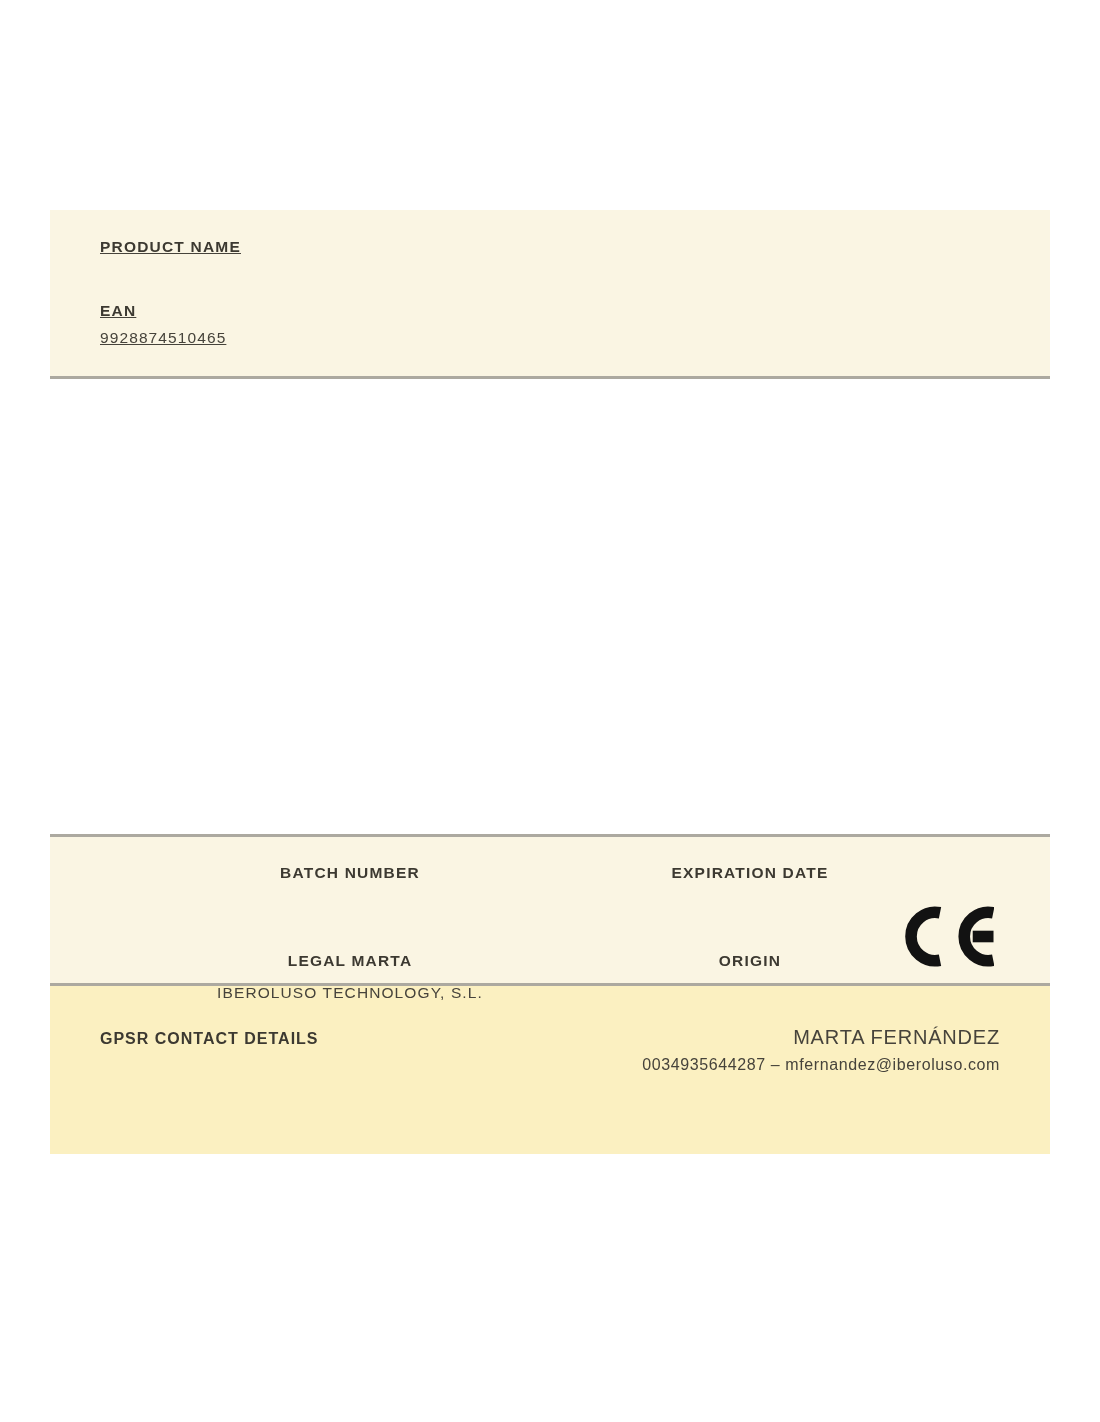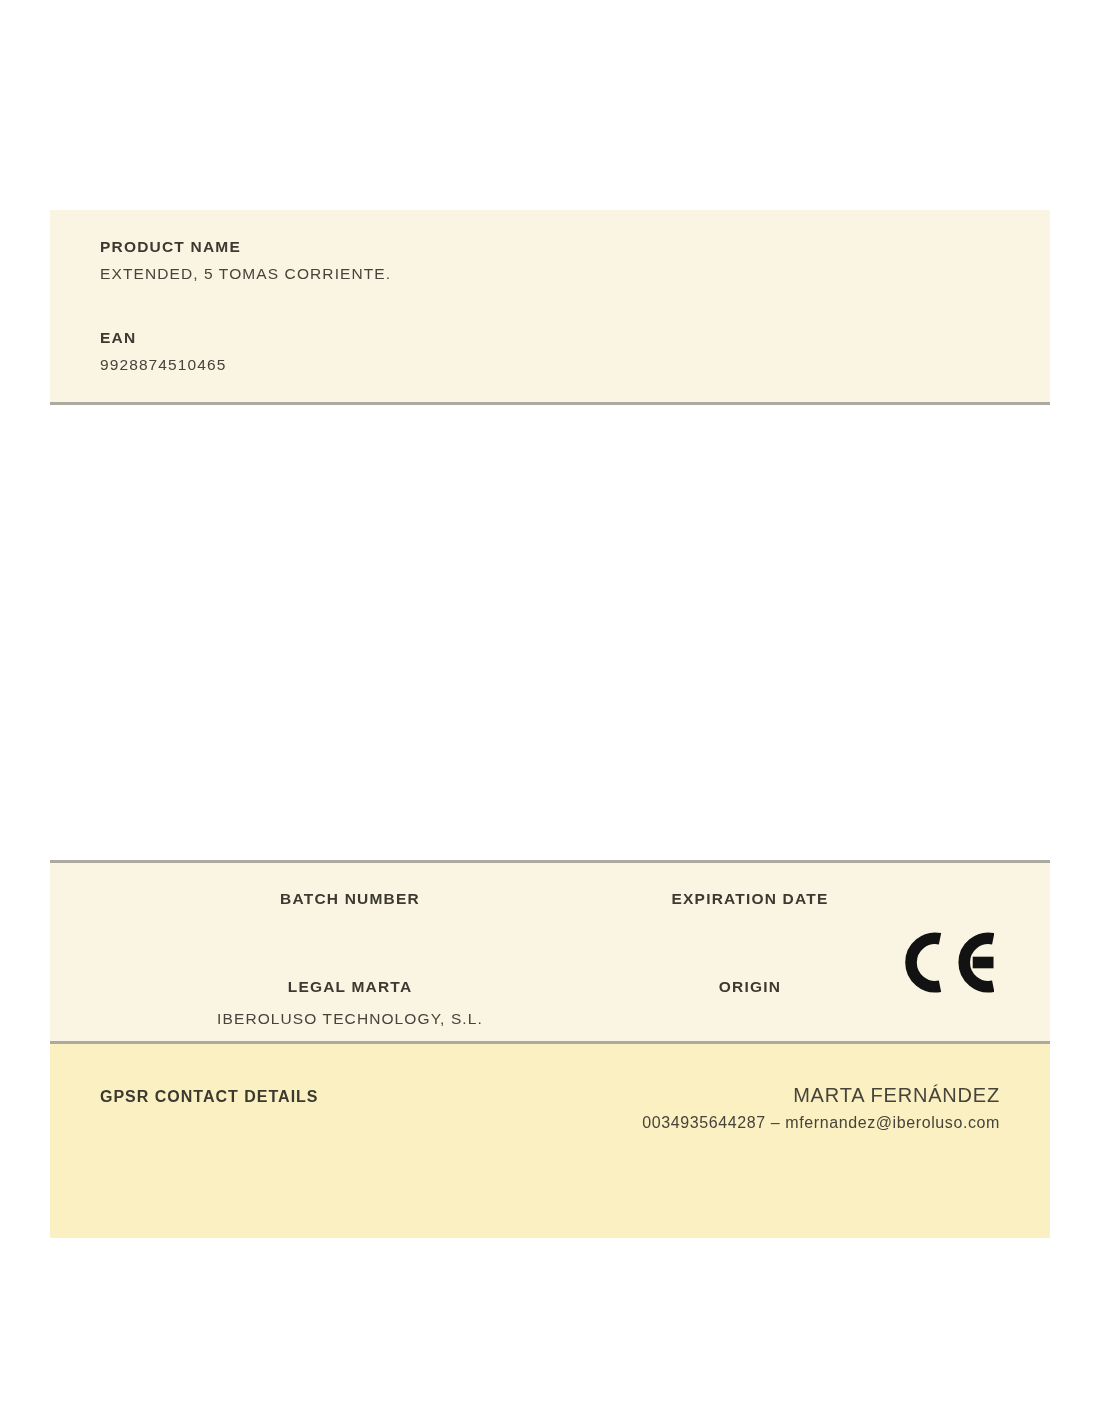--- a/index.html
+++ b/index.html
@@ -14,55 +14,56 @@
   html,body{background:var(--page-bg);}
   body{
     width:1100px;height:1422px;position:relative;overflow:hidden;
     font-family:"Liberation Sans", sans-serif;
     color:var(--ink-soft);
   }
   .doc{position:absolute;left:50px;top:210px;width:1000px;}
 
   
   .panel-top{
-    height:195px;background:var(--panel-cream);
+    height:169px;background:var(--panel-cream);
     border-bottom:3px solid var(--divider);
     padding:27px 50px 0 50px;
+    text-decoration:underline;
   }
   .field-label{
     font-size:15.5px;font-weight:bold;color:var(--ink);
     letter-spacing:1.2px;line-height:20px;
   }
   .field-value{
     font-size:15.5px;color:var(--ink-soft);
     letter-spacing:1.1px;line-height:20px;margin-top:7px;
   }
   .field+.field{margin-top:44px;}
 
   
   .spacer{height:455px;background:var(--page-bg);}
 
   
   .panel-mid{
-    position:relative;height:184px;background:var(--panel-cream);
+    position:relative;height:152px;background:var(--panel-cream);
     border-top:3px solid var(--divider);
     border-bottom:3px solid var(--divider);
     padding:26px 56px 0 100px;
   }
   .mid-grid{
     display:grid;grid-template-columns:400px 400px;row-gap:32px;
   }
   .mid-cell{text-align:center;}
   .mid-cell .field-value{min-height:28px;margin-top:8px;display:flex;align-items:center;justify-content:center;text-align:right;}
   .ce-wrap{position:absolute;top:69px;right:56px;width:89px;height:61px;}
   .ce-wrap svg{display:block;width:100%;height:100%;}
 
   
   .panel-bottom{
-    height:194px;background:var(--panel-yellow);
+    height:168px;background:var(--panel-yellow);
     padding:40px 50px 0 50px;
   }
   .gpsr-row1{
     display:flex;justify-content:space-between;align-items:baseline;
     line-height:22px;
   }
   .gpsr-title{
     font-size:16px;font-weight:bold;color:var(--ink);letter-spacing:1px;
   }
   .gpsr-name{font-size:20px;letter-spacing:0.8px;color:var(--ink-soft);}
@@ -72,21 +73,20 @@
   }
 </style>
 </head>
 <body>
 
 <div class="doc">
 
   <section class="panel-top">
     <div class="field">
       <div class="field-label">PRODUCT NAME</div>
-      <div class="field-value">EXTENDED, 5 TOMAS CORRIENTE.</div>
     </div>
     <div class="field">
       <div class="field-label">EAN</div>
       <div class="field-value">9928874510465</div>
     </div>
   </section>
 
   <div class="spacer"></div>
 
   <section class="panel-mid">

